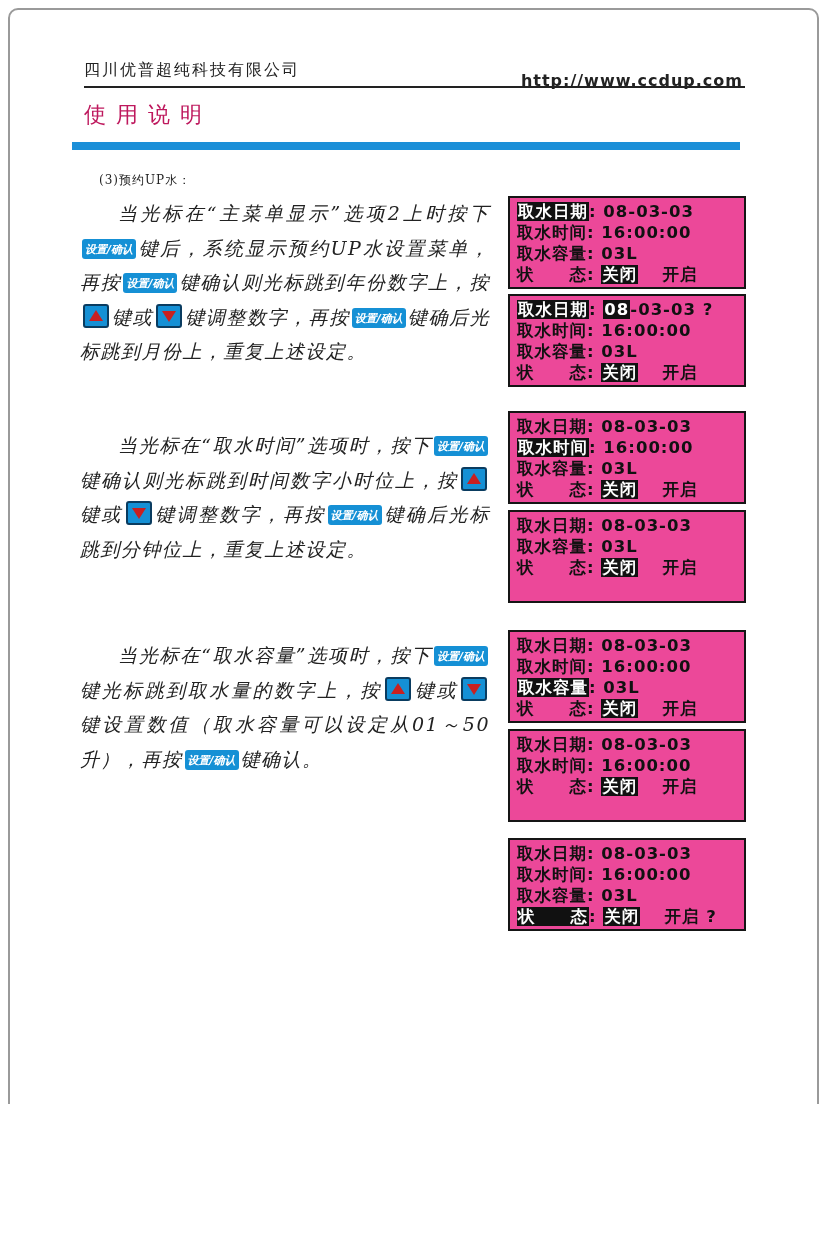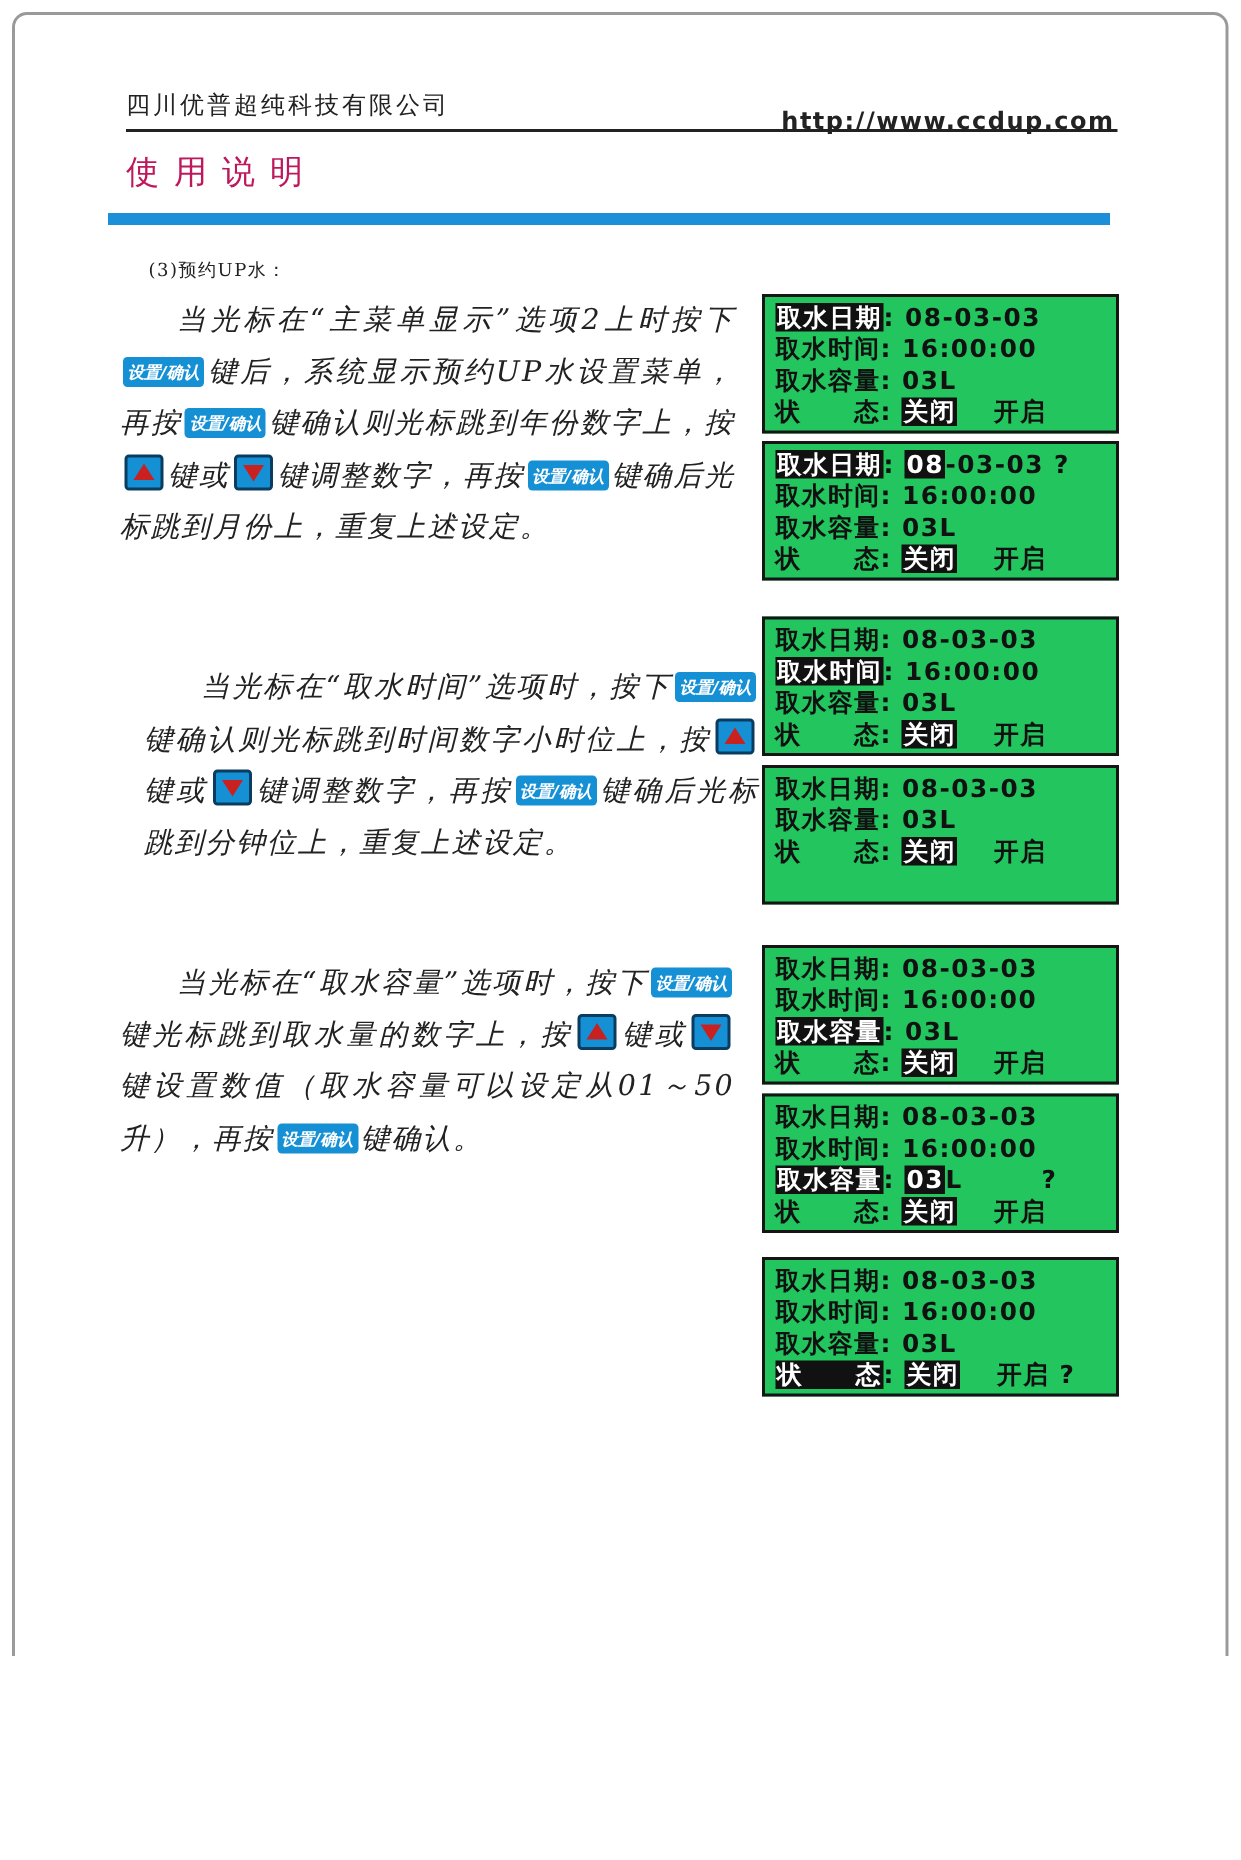--- a/index.html
+++ b/index.html
@@ -32,42 +32,42 @@
   
   .sec-heading{
     position:absolute;left:80px;top:172px;width:410px;font-size:12px;color:#222;
     padding-left:19px;letter-spacing:1px;
   }
   .para{
     position:absolute;left:80px;width:410px;font-size:19px;line-height:34.5px;
     text-align:justify;text-indent:2em;color:#222;letter-spacing:1.5px;margin:0;font-style:italic;
   }
   #p1{top:196px;}
-  #p2{top:441px;margin-left:16px;}
+  #p2{top:428px;}
   #p3{top:638px;}
   #p4{top:836px;}
   
   .key-text{
     display:inline-block;background:#1590d5;color:#fff;
     font-family:"DejaVu Sans", sans-serif;font-size:11px;font-weight:bold;
     line-height:15px;padding:3px 3px 2px 3px;border-radius:3px;margin:0 2px;
     letter-spacing:0;text-indent:0;vertical-align:2px;white-space:nowrap;
   }
   .key-arrow{
     display:inline-block;position:relative;width:22px;height:20px;
     background:#1590d5;border:2px solid #0a3c60;border-radius:3px;
     margin:0 3px;vertical-align:-4px;text-indent:0;
   }
   .tri{position:absolute;width:0;height:0;left:4px;}
   .tri-up{top:4px;border-left:7px solid transparent;border-right:7px solid transparent;border-bottom:11px solid #c92020;}
   .tri-down{top:5px;border-left:7px solid transparent;border-right:7px solid transparent;border-top:11px solid #c92020;}
   
   #lcd-column{position:absolute;left:0;top:0;width:827px;height:1240px;pointer-events:none;}
   .lcd-box{
-    position:absolute;left:508px;width:238px;height:93px;background:#22c55e;
+    position:absolute;left:508px;width:238px;height:93px;background:#ec4899;
     border:2px solid #151515;box-sizing:border-box;padding:3px 0 0 7px;
   }
   .lcd-line{
     font-family:"DejaVu Sans", sans-serif;font-weight:bold;font-size:16.5px;
     line-height:21px;white-space:pre;letter-spacing:1px;color:#111;
   }
   .inv{background:#111;color:#fff;padding:0 1px;}
   
   .footer{
     position:absolute;left:0;top:1152px;width:827px;text-align:center;
@@ -122,21 +122,20 @@
       </div>
       <div class="lcd-box" style="top: 630px;">
         <div class="lcd-line"><span>取水日期: 08-03-03</span></div>
         <div class="lcd-line"><span>取水时间: 16:00:00</span></div>
         <div class="lcd-line"><span class="inv">取水容量</span><span>: 03L</span></div>
         <div class="lcd-line"><span>状　　态: </span><span class="inv">关闭</span><span>　 开启</span></div>
       </div>
       <div class="lcd-box" style="top: 729px;">
         <div class="lcd-line"><span>取水日期: 08-03-03</span></div>
         <div class="lcd-line"><span>取水时间: 16:00:00</span></div>
-        <div class="lcd-line"><span class="inv">取水容量</span><span>: </span><span class="inv">03</span><span>L　　　?</span></div>
         <div class="lcd-line"><span>状　　态: </span><span class="inv">关闭</span><span>　 开启</span></div>
       </div>
       <div class="lcd-box" style="top: 838px;">
         <div class="lcd-line"><span>取水日期: 08-03-03</span></div>
         <div class="lcd-line"><span>取水时间: 16:00:00</span></div>
         <div class="lcd-line"><span>取水容量: 03L</span></div>
         <div class="lcd-line"><span class="inv">状　　态</span><span>: </span><span class="inv">关闭</span><span>　 开启 ?</span></div>
       </div>
     </div>
 

